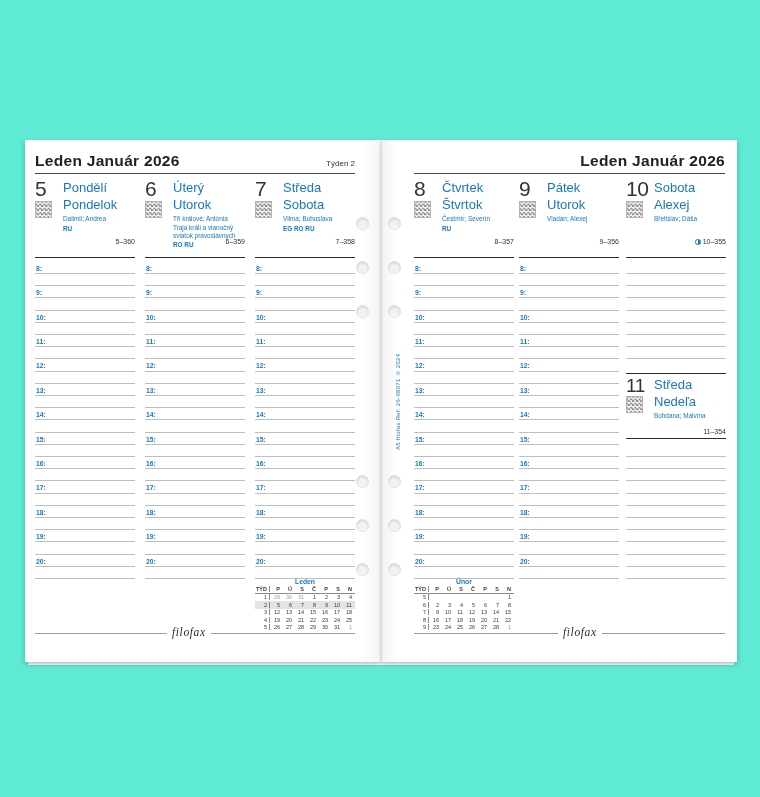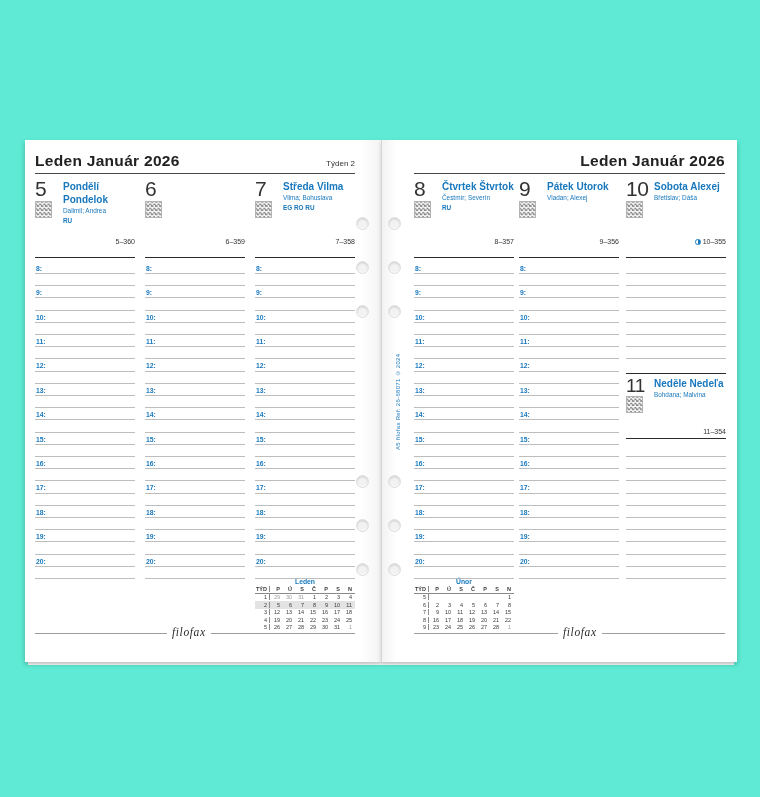--- a/index.html
+++ b/index.html
@@ -26,21 +26,21 @@
   .page-left  .ph-rule { left:10px; right:26px; }
   .page-right .ph-rule { left:32px; right:12px; }
 
   .col { position:absolute; top:40px; width:100px; height:460px; }
 
   .day-num { position:absolute; left:0; top:-3px; font-size:21px; color:#333; letter-spacing:-.5px; }
   .qr { position:absolute; left:0; top:21px; width:17px; height:17px;
     background:repeating-conic-gradient(#8e8e8e 0% 25%, #f3f3f3 0% 50%) 0 0/4.2px 4.2px;
     outline:1px solid #b3b3b3; outline-offset:-1px; }
   .day-texts { position:absolute; left:28px; top:0; width:72px; color:var(--blue); }
-  .day-title { font-size:10px; font-weight:bold; line-height:1.3; }
+  .day-title { font-size:13px; font-weight:normal; line-height:1.3; }
   .day-names { font-size:6.4px; line-height:1.55; }
   .day-extra { font-size:6.4px; line-height:1.3; }
   .day-codes { font-size:6.4px; font-weight:bold; line-height:1.55; }
 
   .doy { position:absolute; top:58px; left:0; width:100px; text-align:right; font-size:7px; color:#333; }
   .moon { display:inline-block; width:5.5px; height:5.5px; border-radius:50%;
     background:linear-gradient(90deg,#ffffff 50%, var(--blue) 50%);
     border:.6px solid var(--blue); vertical-align:-.5px; margin-right:2px; }
   .date-rule { position:absolute; top:77px; left:0; right:0; border-top:1.6px solid #2b2b2b; }
 
@@ -146,20 +146,26 @@
           <div class="rule-line" style="top: 296.6px;"></div>
           <div class="rule-line" style="top: 308.8px;"></div>
           <span class="hour-label" style="top: 300.6px;">20:</span>
           <div class="rule-line" style="top: 321px;"></div>
         </div>
     </div>
 
     <div class="col" style="left:120px">
       <div class="day-num">6</div>
       <div class="qr"></div>
+      <div class="day-texts">
+        <div class="day-title">Úterý Utorok</div>
+        <div class="day-names">Tři králové; Antónia</div>
+        <div class="day-extra">Traja králi a vianočný sviatok pravoslávnych</div>
+        <div class="day-codes">RO RU</div>
+      </div>
       <div class="doy">6–359</div>
       <div class="date-rule"></div>
       <div class="grid">
           <div class="rule-line" style="top: 16px;"></div>
           <span class="hour-label" style="top: 7.8px;">8:</span>
           <div class="rule-line" style="top: 28.2px;"></div>
           <div class="rule-line" style="top: 40.4px;"></div>
           <span class="hour-label" style="top: 32.2px;">9:</span>
           <div class="rule-line" style="top: 52.6px;"></div>
           <div class="rule-line" style="top: 64.8px;"></div>
@@ -195,21 +201,21 @@
           <div class="rule-line" style="top: 308.8px;"></div>
           <span class="hour-label" style="top: 300.6px;">20:</span>
           <div class="rule-line" style="top: 321px;"></div>
         </div>
     </div>
 
     <div class="col" style="left:230px">
       <div class="day-num">7</div>
       <div class="qr"></div>
       <div class="day-texts">
-        <div class="day-title">Středa Vilma</div>
+        <div class="day-title">Středa Sobota</div>
         <div class="day-names">Vilma; Bohuslava</div>
         <div class="day-codes">EG RO RU</div>
       </div>
       <div class="doy">7–358</div>
       <div class="date-rule"></div>
       <div class="grid">
           <div class="rule-line" style="top: 16px;"></div>
           <span class="hour-label" style="top: 7.8px;">8:</span>
           <div class="rule-line" style="top: 28.2px;"></div>
           <div class="rule-line" style="top: 40.4px;"></div>
@@ -465,21 +471,21 @@
           <div class="rule-line" style="top: 284.4px;"></div>
           <div class="rule-line" style="top: 296.6px;"></div>
           <div class="rule-line" style="top: 308.8px;"></div>
           <div class="rule-line" style="top: 321px;"></div>
         </div>
 
       <div class="sunday-block">
         <div class="sun-num">11</div>
         <div class="qr"></div>
         <div class="day-texts">
-          <div class="day-title">Neděle Nedeľa</div>
+          <div class="day-title">Středa Nedeľa</div>
           <div class="day-names">Bohdana; Malvína</div>
         </div>
         <div class="sun-doy">11–354</div>
         <div class="sun-rule"></div>
       </div>
     </div>
 
     <div class="minical minical-right">
       <div class="mc-title">Únor</div>
     <div class="mc-row head">

